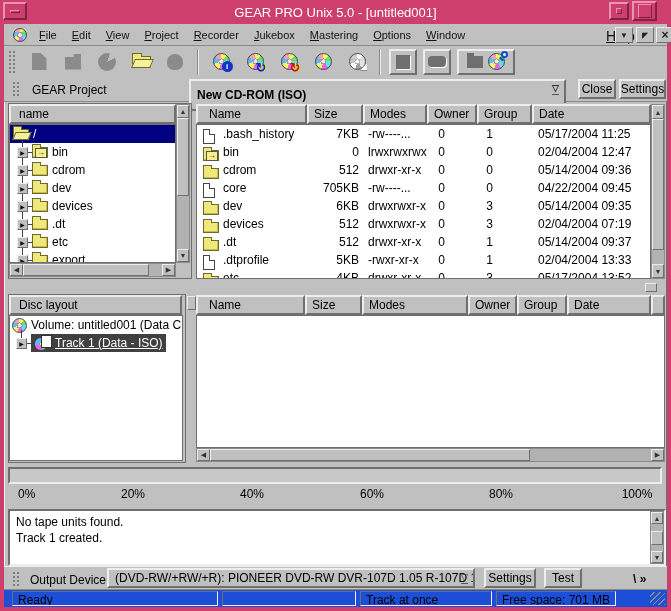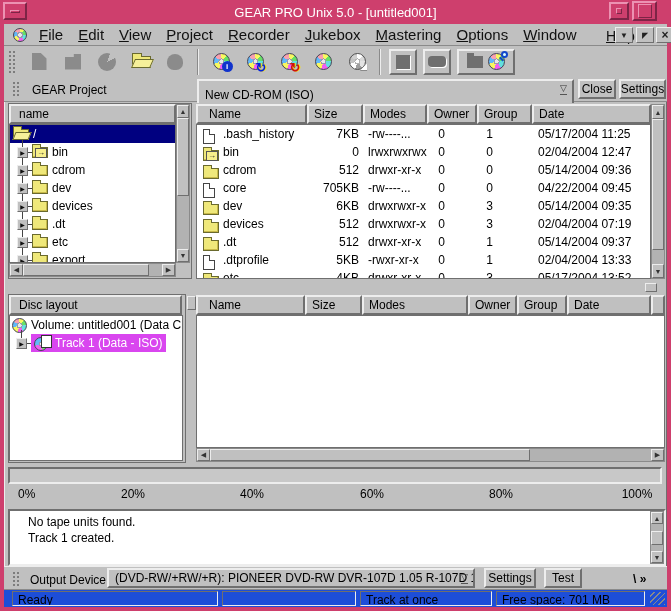--- a/index.html
+++ b/index.html
@@ -27,21 +27,21 @@
   .tb-sq2 { width:14px; height:14px; border:1px solid; border-color:#ec92b2 #7d2446 #7d2446 #ec92b2; }
 
   .client { left:4px; top:24px; width:663px; height:583px; background:#c0c0c0;
             border:1px solid; border-color:#ededed #6f6f6f #6f6f6f #ededed; }
 
   
   .menubar { left:4px; top:24px; width:663px; height:22px; background:#c0c0c0; border-bottom:1px solid #8a8a8a;
              display:flex; align-items:center; }
   .app-cd { margin-left:9px; }
   #mb-items { display:flex; gap:15px; margin-left:12px; }
-  .menu-item { font-size:15px; color:#111; display:inline-block; }
+  .menu-item { font-size:11px; color:#111; display:inline-block; }
   .mb-help { position:absolute; left:602px; top:4px; font-size:14px; display:inline-block; }
   .mdi-btn { top:3px; width:18px; height:16px; display:flex; align-items:center; justify-content:center;
              font-size:8px; color:#222; }
   .mdi-1 { left:611px; } .mdi-2 { left:632px; } .mdi-3 { left:652px; font-size:12px; font-weight:bold; }
 
   
   .toolbar { left:4px; top:46px; width:663px; height:31px; background:#c0c0c0; display:flex; align-items:center; }
   .grip { width:9px; height:24px; margin-left:4px;
           background-image:radial-gradient(#7d7d7d 1px, transparent 1.2px); background-size:4px 4px; }
   .tgroup { display:flex; align-items:center; margin-left:8px; gap:6px; }
@@ -75,21 +75,21 @@
   .b-red  { right:-4px; bottom:-6px; color:#cc1111; font-size:13px; font-weight:bold; text-shadow:1px 0 #ffe400; }
   .b-erase { right:-3px; bottom:-2px; width:8px; height:8px; background:#fff; border:1px solid #777; clip-path:polygon(0 100%,100% 0,100% 100%); }
   .b-search { right:-4px; top:-3px; width:7px; height:7px; border:2px solid #1447cc; border-radius:50%; background:#dff; }
   .b-search::after { content:""; position:absolute; left:-4px; bottom:-4px; width:5px; height:2px; background:#1447cc; transform:rotate(45deg); }
 
   
   .projectbar { left:4px; top:77px; width:663px; height:25px; background:#c0c0c0; border-bottom:1px solid #8a8a8a; }
   .pb-grip { left:4px; top:4px; }
   .pb-label { left:28px; top:6px; font-size:12px; }
   .combo { display:flex; align-items:center; font-size:12px; padding-left:6px; white-space:nowrap; overflow:hidden; }
-  .pb-combo { left:193px; top:2px; width:377px; height:32px; }
+  .pb-combo { left:185px; top:2px; width:377px; height:32px;font-weight:bold; }
   .combo-arrow { position:absolute; right:5px; top:2px; font-size:9px; color:#333; border-bottom:1px solid #555; line-height:11px; }
   .btn { display:flex; align-items:center; justify-content:center; font-size:12px; }
   .pb-close { left:574px; top:2px; width:38px; height:20px; }
   .pb-settings { left:615px; top:2px; width:47px; height:20px; }
 
   
   .tree-panel { left:8px; top:103px; width:184px; height:176px; background:#c0c0c0; border:1px solid #6f6f6f; }
   .panel-head { font-size:12px; display:flex; align-items:center; padding-left:8px; }
   .tree-head { left:9px; top:104px; width:167px; height:20px; }
   .tree-white { left:9px; top:124px; width:167px; height:139px; background:#fff; border:1px solid #6f6f6f; overflow:hidden; }
@@ -128,21 +128,21 @@
   .folder-ic::before { content:""; position:absolute; left:-1px; top:-4px; width:7px; height:3px; background:#efe87a; border:1px solid #6a6a2e; border-bottom:none; }
   .folder-ic.link::after { content:"→"; position:absolute; left:2px; top:0px; width:10px; height:8px; background:#f7ef8a;
                            border:1px solid #555; font-size:8px; line-height:8px; text-align:center; color:#222; }
   .open-small { width:16px; height:11px; background:#efe87a; border:1px solid #6a6a2e; position:relative; flex:none; }
   .open-small::before { content:""; position:absolute; left:-1px; top:-4px; width:7px; height:3px; background:#efe87a; border:1px solid #6a6a2e; border-bottom:none; }
   .open-small::after { content:""; position:absolute; left:0; bottom:-1px; width:14px; height:6px; background:#f6f09a; border:1px solid #6a6a2e; transform:skewX(-22deg); }
   .file-ic { width:12px; height:15px; background:#fff; border:1px solid #444; position:relative; display:inline-block; }
   .file-ic::before { content:""; position:absolute; right:-1px; top:-1px; width:5px; height:5px; background:#fff;
                      border-left:1px solid #444; border-bottom:1px solid #444; }
   .tlabel { margin-left:4px; white-space:nowrap; }
-  .sel { background:#d946ef; color:#fff; padding:1px 3px; }
+  .sel { background:#404040; color:#fff; padding:1px 3px;text-decoration:underline; }
   .root-row { background:#000080; color:#fff; }
   .vline { position:absolute; width:1px; background:#444; z-index:1; }
 
   
   .hsplit-handle { left:645px; top:283px; width:12px; height:9px; }
   .vsplit-handle { left:187px; top:296px; width:9px; height:14px; }
 
   
   .disc-panel { left:8px; top:294px; width:178px; height:169px; background:#c0c0c0; border:1px solid #6f6f6f; }
   .disc-head { left:9px; top:295px; width:173px; height:20px; }
@@ -156,21 +156,21 @@
   .track-ic::after { content:""; position:absolute; right:0; top:0; width:9px; height:11px; background:#fff; border:1px solid #333; }
   .cd-small { width:15px; height:15px; flex:none; }
 
   
   .progress { left:8px; top:467px; width:654px; height:17px; background:#c8c8c8; }
   .ticks { left:8px; top:486px; width:655px; height:16px; }
   .tick { position:absolute; top:1px; font-size:12px; transform:translateX(-50%); }
 
   
   .logbox { left:8px; top:509px; width:658px; height:57px; background:#fff; overflow:hidden; }
-  .logline { font-size:12px; line-height:16px; padding-left:6px; white-space:nowrap;margin-left:12px; }
+  .logline { font-size:12px; line-height:16px; padding-left:6px; white-space:nowrap; }
   #log-lines { padding-top:3px; }
 
   
   .outputbar { left:4px; top:566px; width:663px; height:24px; background:#c0c0c0; border-top:1px solid #ededed; border-bottom:1px solid #8a8a8a; }
   .ob-grip { left:4px; top:4px; }
   .ob-label { left:26px; top:6px; font-size:12px; white-space:nowrap; }
   .ob-combo { left:103px; top:1px; width:368px; height:20px; }
   .ob-settings { left:480px; top:1px; width:52px; height:20px; }
   .ob-test { left:540px; top:1px; width:38px; height:20px; }
   .ob-overflow { left:629px; top:5px; font-size:12px; font-weight:bold; white-space:nowrap; }
@@ -542,14 +542,14 @@
   <div class="abs ob-settings btn bv-up">Settings</div>
   <div class="abs ob-test btn bv-up">Test</div>
   <span class="abs ob-overflow">\ »</span>
 </div>
 
 <div class="abs statusbar" id="statusbar">
   <div class="abs sgrip"></div>
 <div class="scell" style="left: 8px; width: 206px;">Ready</div>
     <div class="scell" style="left: 218px; width: 134px;"></div>
     <div class="scell" style="left: 356px; width: 132px;">Track at once</div>
-    <div class="scell" style="left: 492px; width: 149px;">Free space: 701 MB</div>
+    <div class="scell" style="left: 492px; width: 120px;">Free space: 701 MB</div>
   </div>
 
 </body></html>

